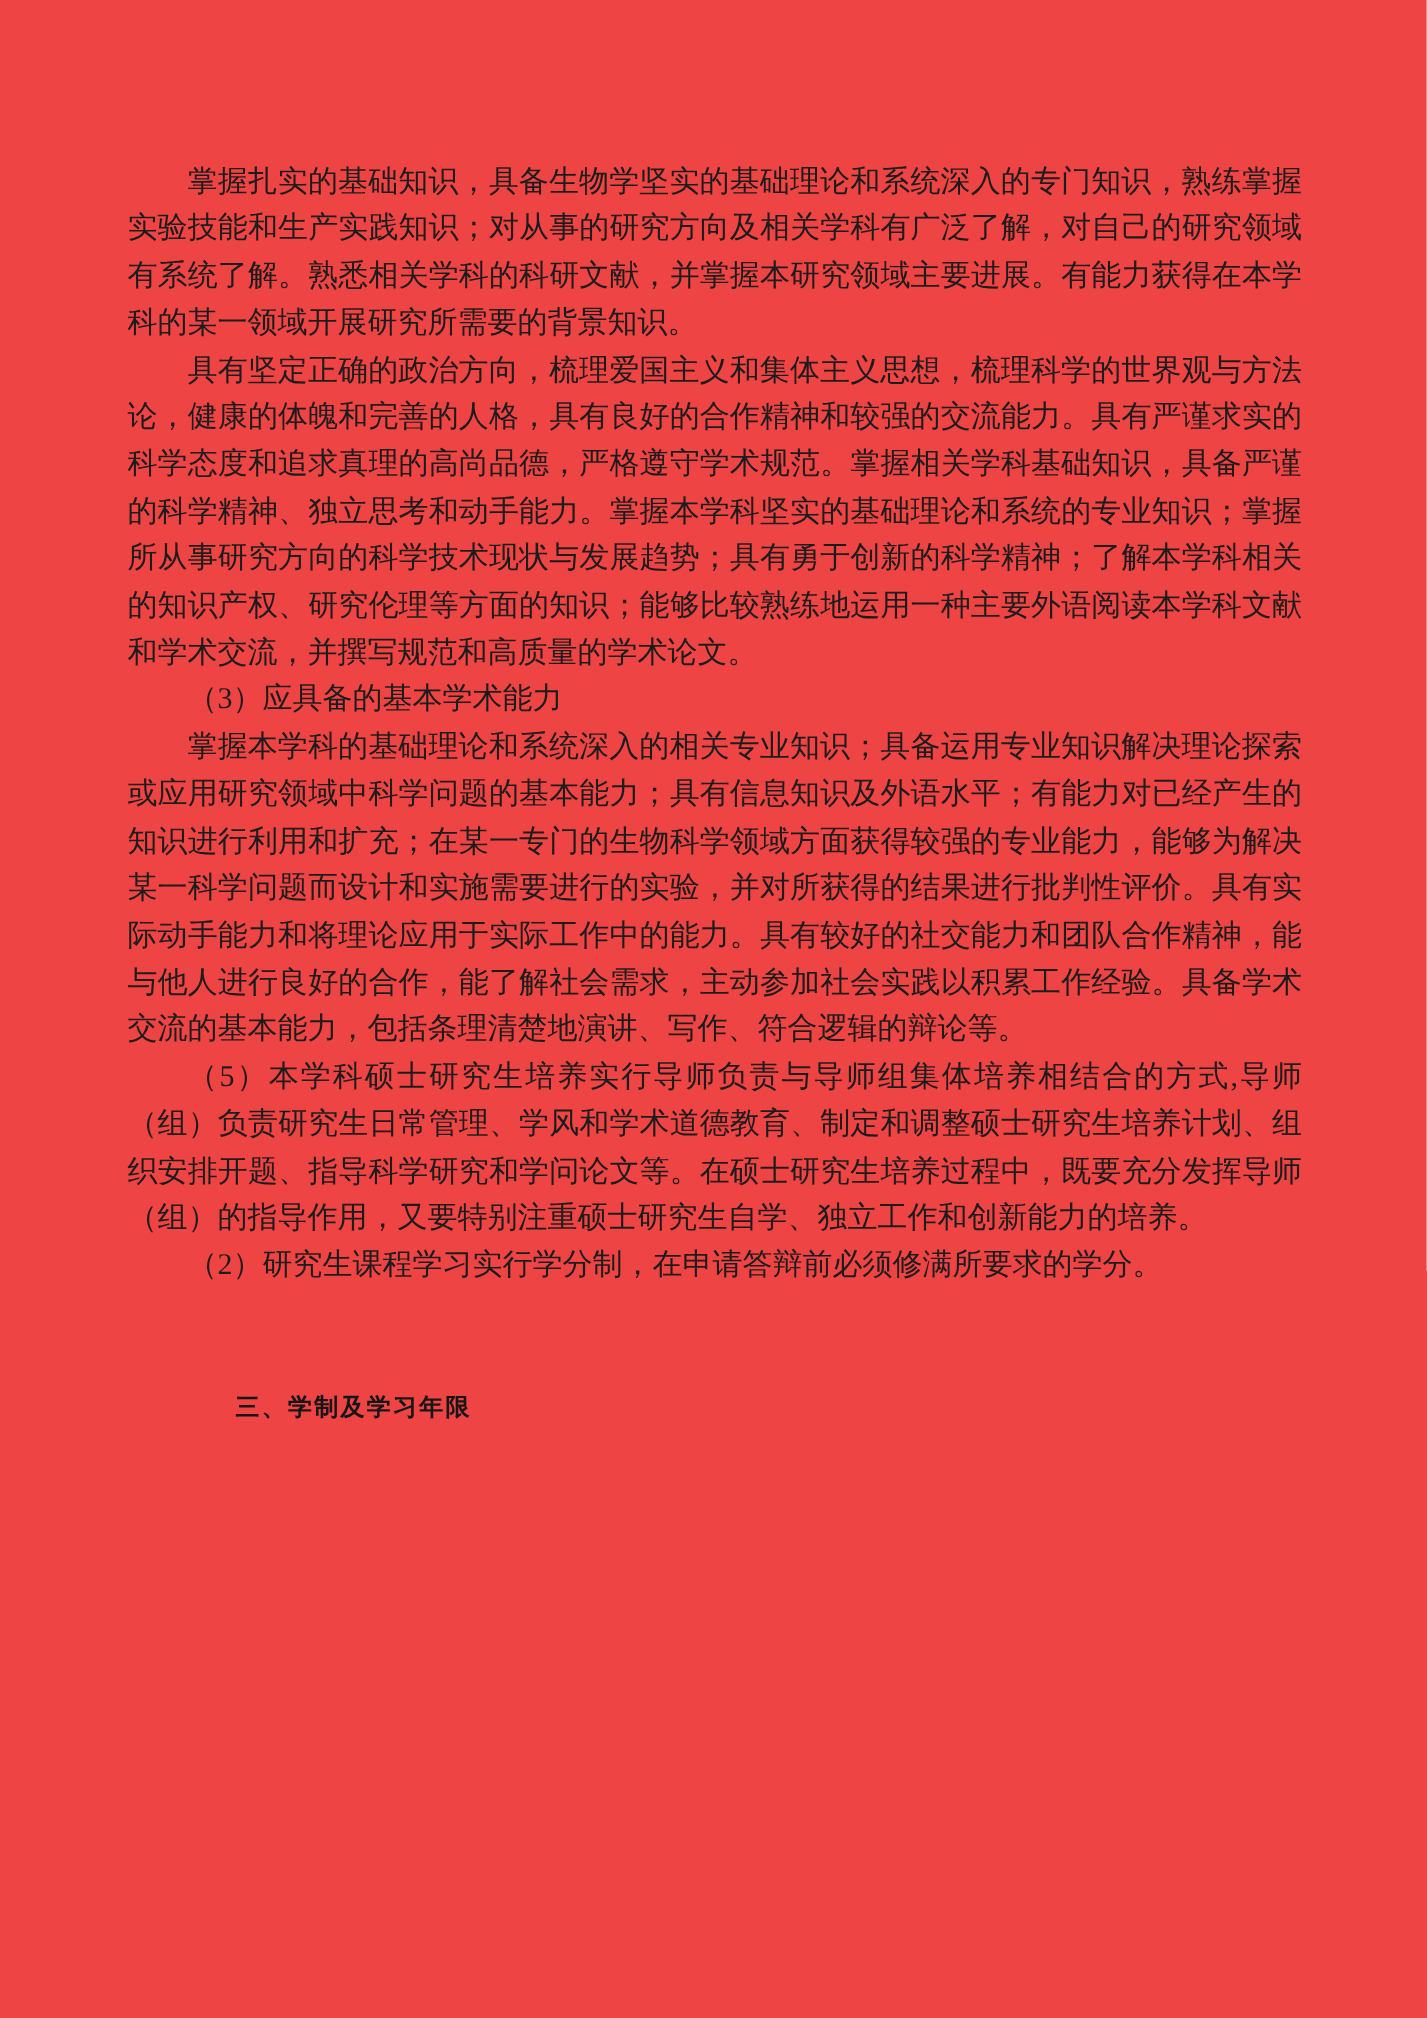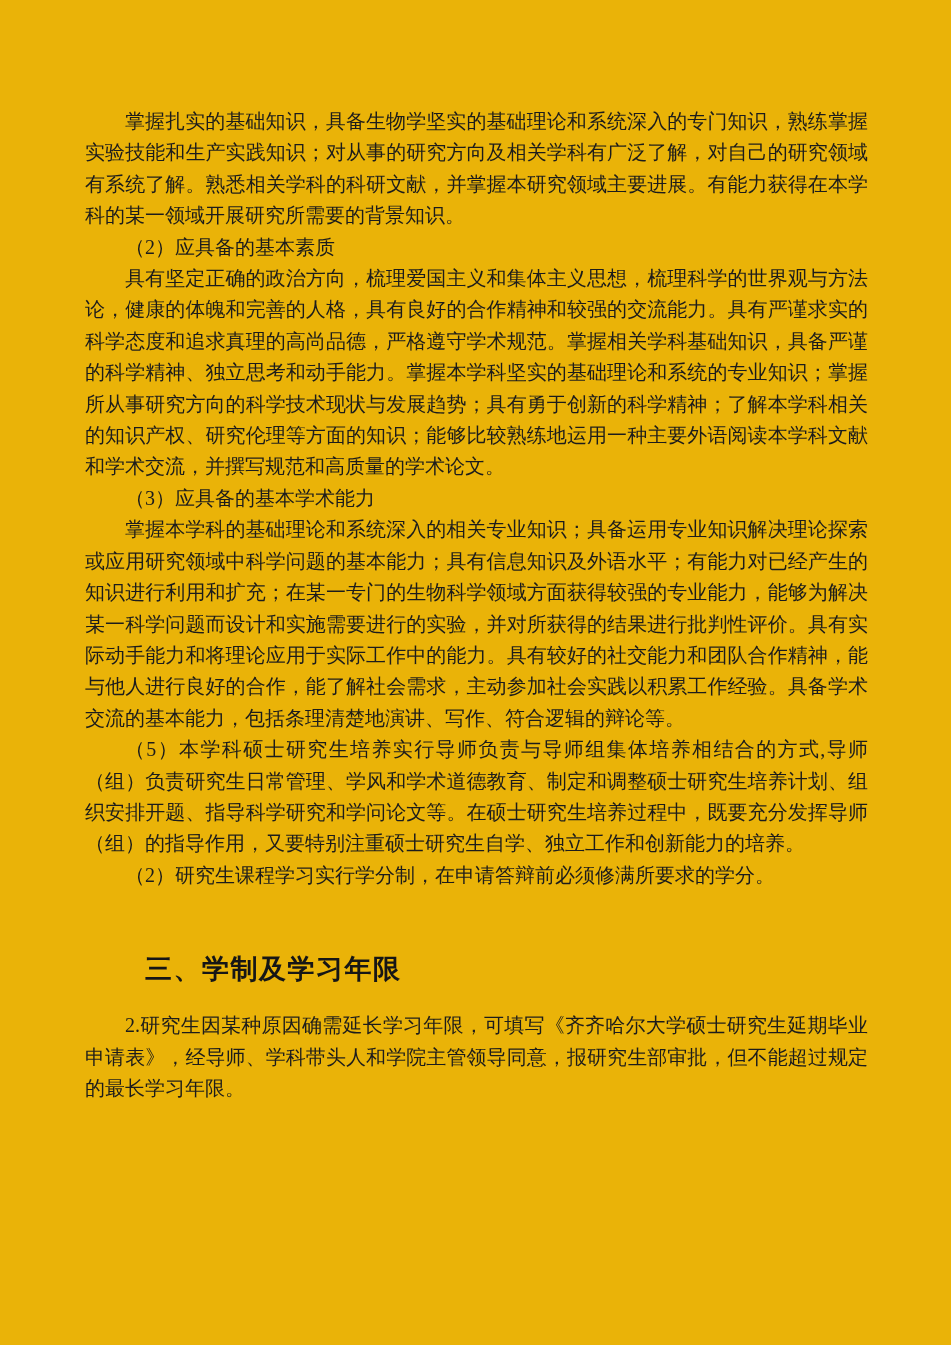--- a/index.html
+++ b/index.html
@@ -12,53 +12,51 @@
     height: 1345px;
     overflow: hidden;
     font-family: "Liberation Serif", "DejaVu Serif", serif;
     color: #1c1c1c;
   }
   .page {
     box-sizing: border-box;
     width: 951px;
     height: 1345px;
     padding: 106px 83px 40px 85px;
-    background: #eab308;
+    background: #ef4444;
   }
   .para {
     margin: 0;
     font-size: 20px;
     line-height: 31.4px;
     text-align: justify;
     text-indent: 2em;
     word-break: break-all;
   }
   .heading {
-    margin: 0;
-    font-size: 27px;
+    margin: 12px;
+    font-size: 16px;
     line-height: 33px;
     font-weight: 700;
     letter-spacing: 1.5px;
     padding-left: 60px;
     color: #161616;
   }
   .heading-3 {
     margin-top: 62px;
     margin-bottom: 24px;
   }
   .heading-4 {
     margin-top: 14px;
   }
 </style>
 </head>
 <body>
 
 <div class="page">
   <p class="para">掌握扎实的基础知识，具备生物学坚实的基础理论和系统深入的专门知识，熟练掌握实验技能和生产实践知识；对从事的研究方向及相关学科有广泛了解，对自己的研究领域有系统了解。熟悉相关学科的科研文献，并掌握本研究领域主要进展。有能力获得在本学科的某一领域开展研究所需要的背景知识。</p>
-  <p class="para">（2）应具备的基本素质</p>
   <p class="para">具有坚定正确的政治方向，梳理爱国主义和集体主义思想，梳理科学的世界观与方法论，健康的体魄和完善的人格，具有良好的合作精神和较强的交流能力。具有严谨求实的科学态度和追求真理的高尚品德，严格遵守学术规范。掌握相关学科基础知识，具备严谨的科学精神、独立思考和动手能力。掌握本学科坚实的基础理论和系统的专业知识；掌握所从事研究方向的科学技术现状与发展趋势；具有勇于创新的科学精神；了解本学科相关的知识产权、研究伦理等方面的知识；能够比较熟练地运用一种主要外语阅读本学科文献和学术交流，并撰写规范和高质量的学术论文。</p>
   <p class="para">（3）应具备的基本学术能力</p>
   <p class="para">掌握本学科的基础理论和系统深入的相关专业知识；具备运用专业知识解决理论探索或应用研究领域中科学问题的基本能力；具有信息知识及外语水平；有能力对已经产生的知识进行利用和扩充；在某一专门的生物科学领域方面获得较强的专业能力，能够为解决某一科学问题而设计和实施需要进行的实验，并对所获得的结果进行批判性评价。具有实际动手能力和将理论应用于实际工作中的能力。具有较好的社交能力和团队合作精神，能与他人进行良好的合作，能了解社会需求，主动参加社会实践以积累工作经验。具备学术交流的基本能力，包括条理清楚地演讲、写作、符合逻辑的辩论等。</p>
   <p class="para">（5）本学科硕士研究生培养实行导师负责与导师组集体培养相结合的方式,导师（组）负责研究生日常管理、学风和学术道德教育、制定和调整硕士研究生培养计划、组织安排开题、指导科学研究和学问论文等。在硕士研究生培养过程中，既要充分发挥导师（组）的指导作用，又要特别注重硕士研究生自学、独立工作和创新能力的培养。</p>
   <p class="para">（2）研究生课程学习实行学分制，在申请答辩前必须修满所要求的学分。</p>
   <h2 class="heading heading-3">三、学制及学习年限</h2>
-  <p class="para">2.研究生因某种原因确需延长学习年限，可填写《齐齐哈尔大学硕士研究生延期毕业申请表》，经导师、学科带头人和学院主管领导同意，报研究生部审批，但不能超过规定的最长学习年限。</p>
 </div>
 
 </body></html>

